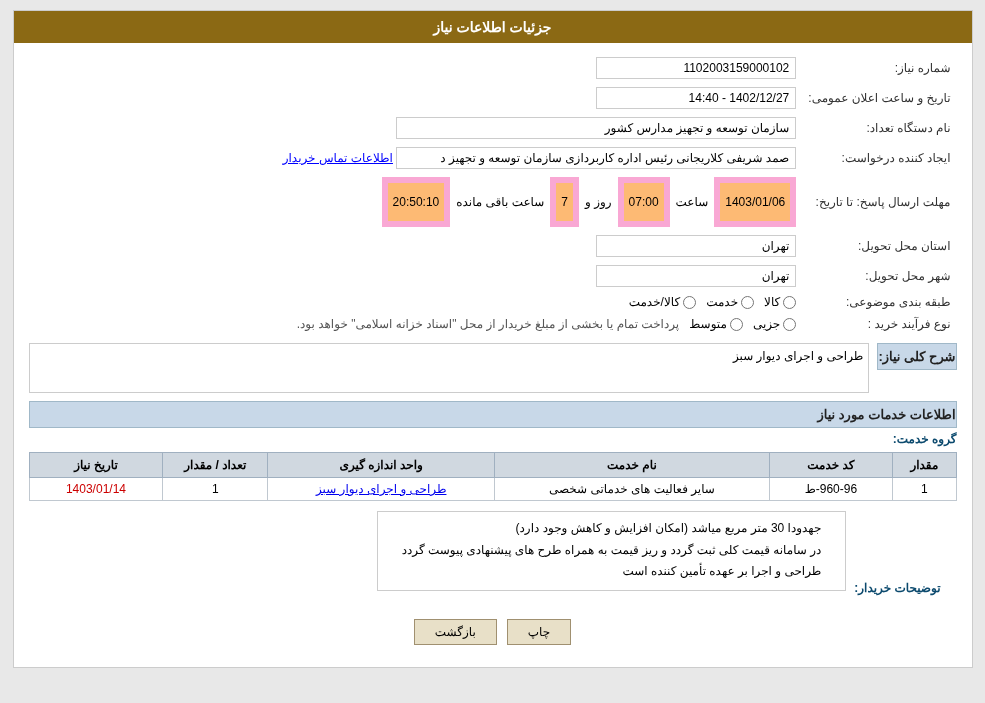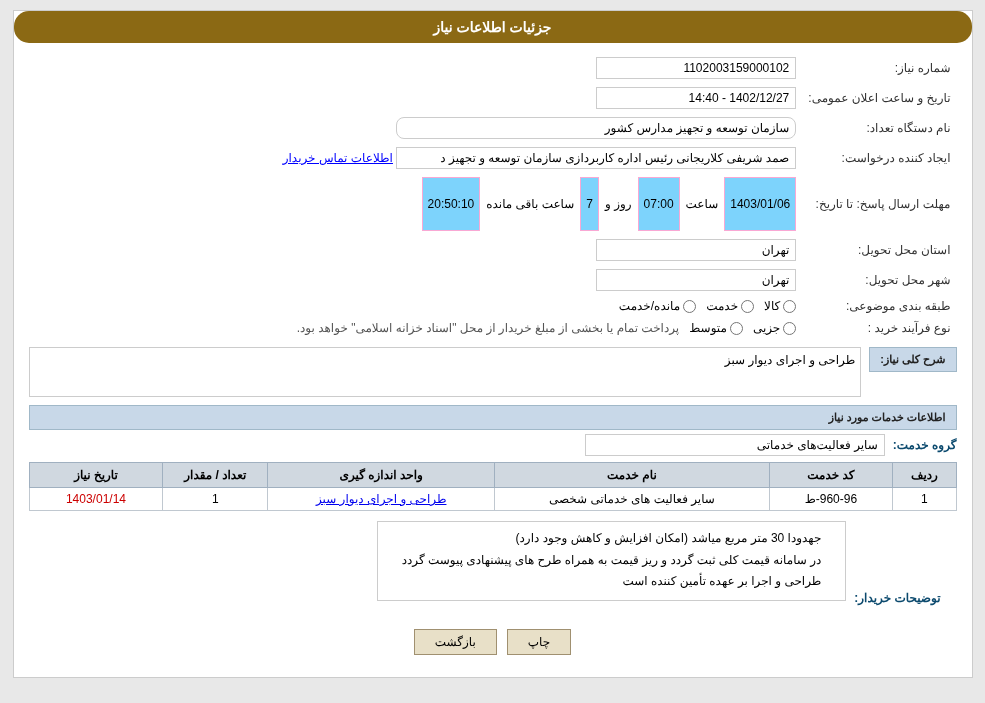--- a/index.html
+++ b/index.html
@@ -16,21 +16,20 @@
       background: #fff;
       border: 1px solid #ccc;
     }
     .page-header {
       background: #8b6914;
       color: #fff;
       text-align: center;
       padding: 8px 10px;
       font-size: 14px;
       font-weight: bold;
-      border-radius: 15px;
     }
     .content {
       padding: 10px 15px;
     }
     .info-table {
       width: 100%;
       border-collapse: collapse;
       margin-bottom: 8px;
     }
     .info-table td {
@@ -50,37 +49,37 @@
     .input-box {
       border: 1px solid #ccc;
       background: #fff;
       padding: 3px 6px;
       display: inline-block;
       min-width: 200px;
     }
     .section-header {
       background: #c8d8e8;
       border: 1px solid #a0b8c8;
-      padding: 5px 10px;
-      font-size: 11px;
+      padding: 5px 0;
+      font-size: 13px;
       font-weight: bold;
       color: #222;
       margin: 8px 0 4px 0;
     }
     .blue-link { color: #00f; text-decoration: underline; cursor: pointer; }
     .row-flex {
       display: flex;
       align-items: center;
       gap: 6px;
       flex-wrap: wrap;
     }
     .small-box {
-      border: 1px solid #f9a8d4;
-      background: #7dd3fc;
-      padding: 19px 5px;
+      border: 6px solid #f9a8d4;
+      background: #fdba74;
+      padding: 12px 5px;
       display: inline-block;
     }
     .radio-group {
       display: flex;
       gap: 10px;
       align-items: center;
     }
     .radio-item {
       display: flex;
       align-items: center;
@@ -168,21 +167,21 @@
       </tr>
       <tr>
         <td class="label-cell">تاریخ و ساعت اعلان عمومی:</td>
         <td class="value-cell">
           <span class="input-box">1402/12/27 - 14:40</span>
         </td>
       </tr>
       <tr>
         <td class="label-cell">نام دستگاه تعداد:</td>
         <td class="value-cell">
-          <span class="input-box" style="min-width:400px;border-radius:8px;">سازمان توسعه  و تجهیز مدارس کشور</span>
+          <span class="input-box" style="min-width:400px;">سازمان توسعه  و تجهیز مدارس کشور</span>
         </td>
       </tr>
       <tr>
         <td class="label-cell">ایجاد کننده درخواست:</td>
         <td class="value-cell">
           <span class="input-box" style="min-width:400px;">صمد شریفی کلاریجانی رئیس اداره کاربردازی سازمان توسعه  و تجهیز د</span>
           <span class="blue-link">اطلاعات تماس خریدار</span>
         </td>
       </tr>
       <tr>
@@ -218,21 +217,21 @@
             <div class="radio-item">
               <input type="radio" name="tabaqe" style="">
               <span>کالا</span>
             </div>
             <div class="radio-item">
               <input type="radio" name="tabaqe" style="">
               <span>خدمت</span>
             </div>
             <div class="radio-item">
               <input type="radio" name="tabaqe" style="">
-              <span>مانده/خدمت</span>
+              <span>کالا/خدمت</span>
             </div>
           </div>
         </td>
       </tr>
       <tr>
         <td class="label-cell">نوع فرآیند خرید :</td>
         <td class="value-cell">
           <div class="radio-group">
             <div class="radio-item">
               <input type="radio" name="noe" style="">
@@ -255,27 +254,26 @@
         <div class="description-box" style="min-height:50px; padding:5px;">
           <span>طراحی و اجرای دیوار سبز</span>
         </div>
       </div>
     </div>
 
     <div class="section-header">اطلاعات خدمات مورد نیاز</div>
 
     <div style="display:flex; align-items:center; gap:8px; margin:4px 0;">
       <span class="colon-label">گروه خدمت:</span>
-      <span class="input-box" style="min-width:300px;">سایر فعالیت‌های خدماتی</span>
     </div>
 
     <table class="service-table">
       <thead>
         <tr>
-          <th>ردیف</th>
+          <th>مقدار</th>
           <th>کد خدمت</th>
           <th>نام خدمت</th>
           <th>واحد اندازه گیری</th>
           <th>تعداد / مقدار</th>
           <th>تاریخ نیاز</th>
         </tr>
       </thead>
       <tbody id="service-table-body">
       <tr>
       <td>1</td>

